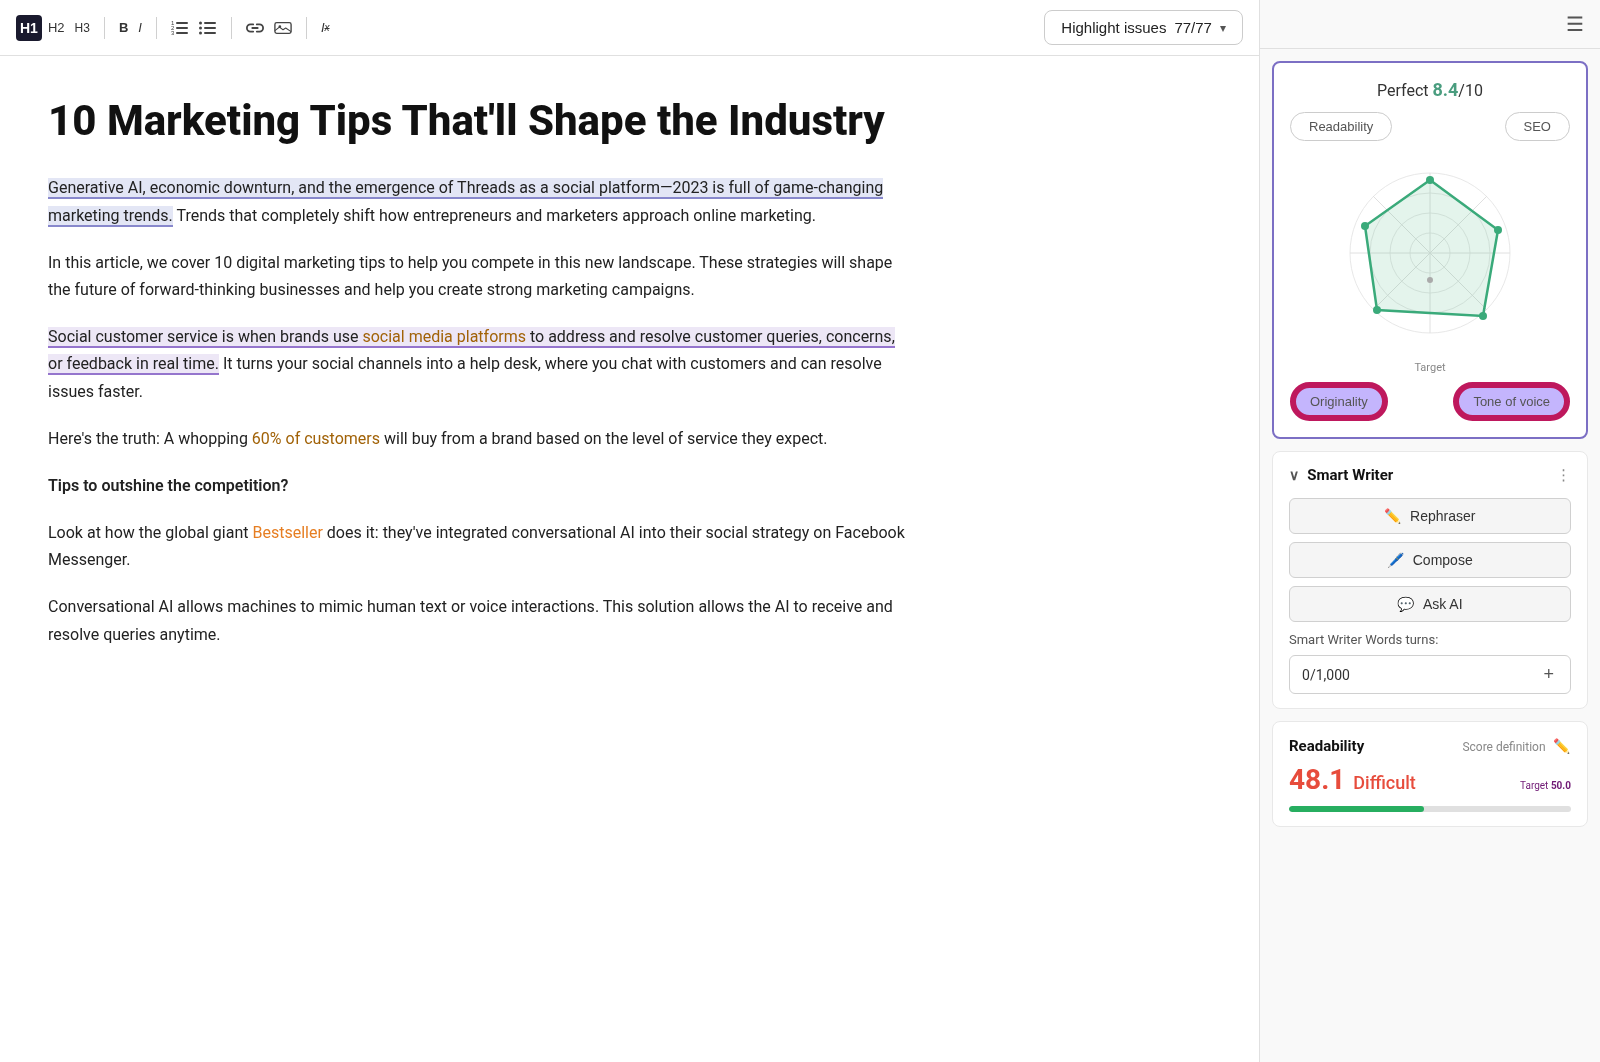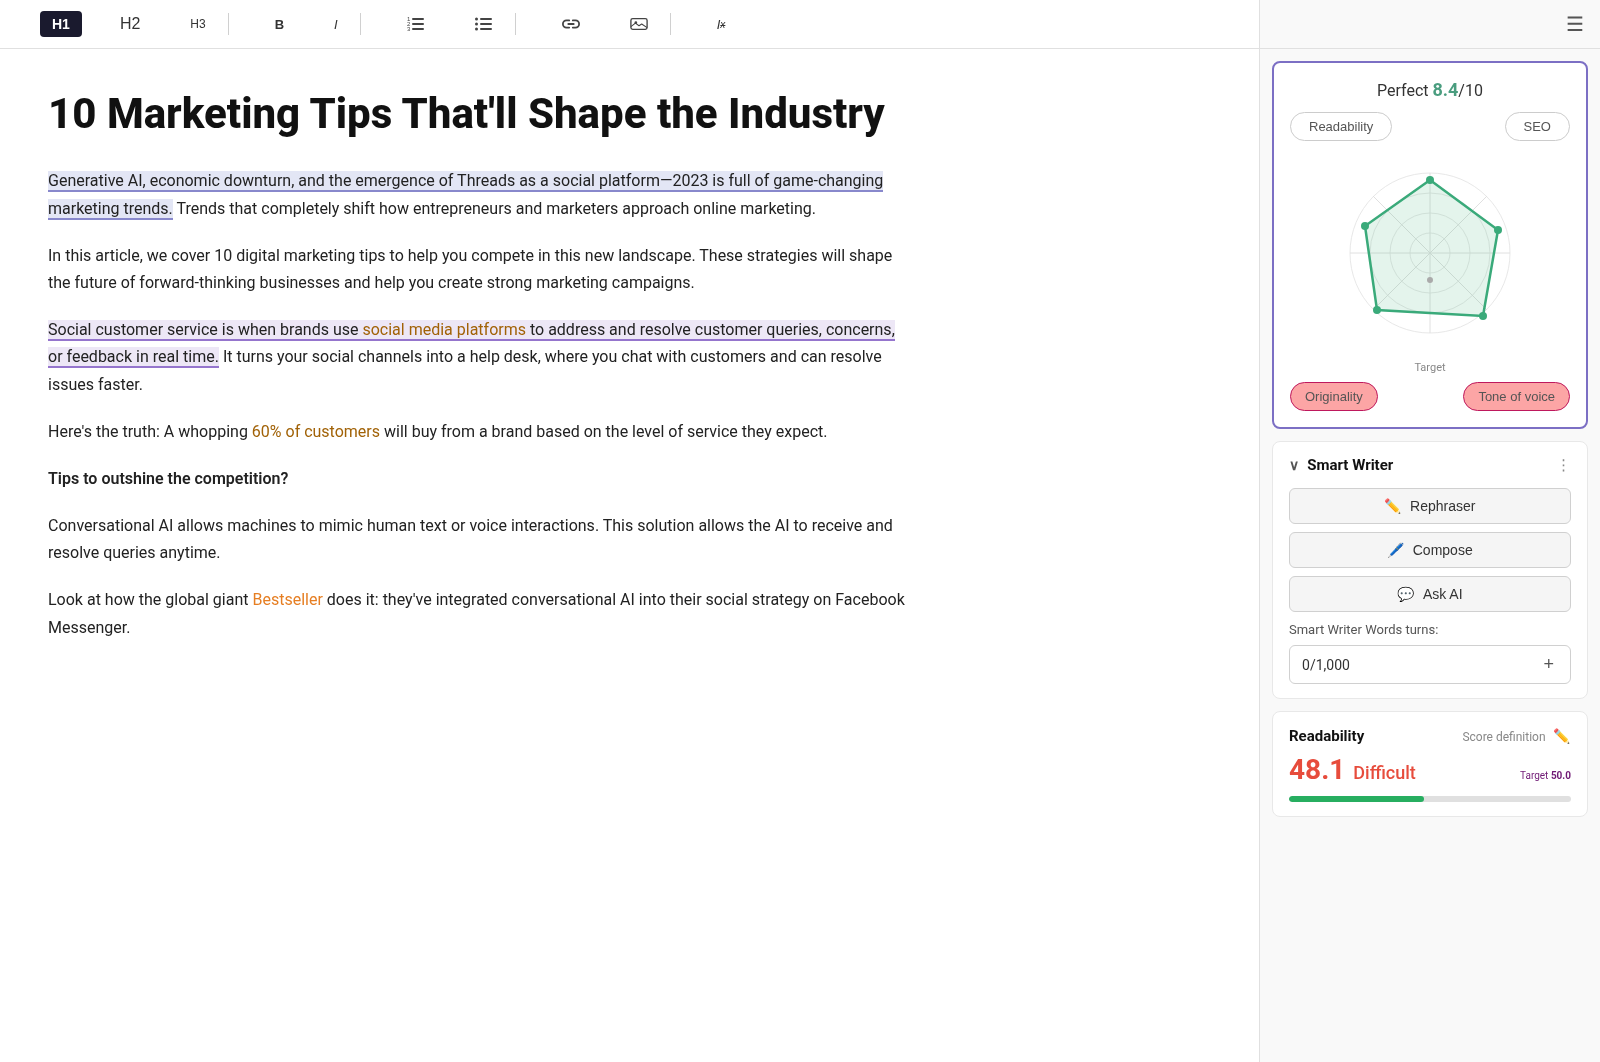--- a/index.html
+++ b/index.html
@@ -37,41 +37,40 @@
     }
 
     .toolbar-divider {
       width: 1px;
       height: 22px;
       background: #d0d0d0;
       margin: 0 6px;
     }
 
     .toolbar-btn {
-      padding: 5px 12px;
+      padding: 5px 4px;
       border: none;
       background: none;
       cursor: pointer;
       border-radius: 4px;
       font-size: 13px;
       color: #333;
       font-weight: 500;
       display: flex;
       align-items: center;
       justify-content: center;
-      margin-left: 24px;
     }
     .toolbar-btn.active {
       background: #1a1a2e;
       color: #fff;
       font-weight: 700;
     }
 
     .h1-btn { font-size: 14px; font-weight: 700; }
-    .h2-btn { font-size: 16px; }
+    .h2-btn { font-size: 13px; }
     .h3-btn { font-size: 12px; }
 
     .highlight-issues-btn {
       margin-left: auto;
       display: flex;
       align-items: center;
       gap: 8px;
       padding: 8px 16px;
       border: 1px solid #ccc;
       border-radius: 8px;
@@ -186,25 +185,25 @@
       margin-bottom: 8px;
     }
 
     .score-bottom-tabs {
       display: flex;
       justify-content: space-between;
     }
 
     .score-bottom-tab {
       padding: 6px 14px;
-      border: 1px solid #be185d;
+      border: 6px solid #be185d;
       border-radius: 20px;
       font-size: 13px;
       color: #555;
-      background: #fca5a5;
+      background: #c4b5fd;
       cursor: pointer;
     }
 
     .target-label {
       text-align: center;
       font-size: 11px;
       color: #888;
       margin-bottom: 8px;
     }
 
@@ -420,20 +419,25 @@
         <svg width="18" height="16" viewBox="0 0 20 16" fill="none">
             <rect x="1" y="2" width="18" height="12" rx="2" stroke="#444" stroke-width="1.5"></rect>
             <circle cx="6.5" cy="6.5" r="1.5" fill="#444"></circle>
             <path d="M1 11l5-4 4 3 3-2 6 4" stroke="#444" stroke-width="1.2" stroke-linejoin="round"></path>
           </svg>
       </button>
     </div>
     <div class="toolbar-divider"></div>
     <button class="toolbar-btn" style="font-style:italic;font-size:13px;">I<span style="text-decoration:line-through;font-size:10px;vertical-align:super;">x</span></button>
 
+    <button class="highlight-issues-btn">
+      <span>Highlight issues</span>
+      <span class="count">77/77</span>
+      <span class="chevron">▾</span>
+    </button>
   </div>
 
   <div class="editor-content">
     <h1>10 Marketing Tips That'll Shape the Industry</h1>
 
     <p>
       <span style="background:#e3e6f5; border-bottom: 2px solid #8888cc;">Generative AI, economic downturn, and the emergence of Threads as a social platform—2023 is full of game-changing marketing trends.</span>
       <span> Trends that completely shift how entrepreneurs and marketers approach online marketing.</span>
     </p>
 
@@ -441,23 +445,23 @@
 
     <p>
       <span style="background:#ede7f6; border-bottom: 2px solid #9575cd;">Social customer service is when brands use <a href="#" class="link-blue">social media platforms</a> to address and resolve customer queries, concerns, or feedback in real time.</span>
       <span> It turns your social channels into a help desk, where you chat with customers and can resolve issues faster.</span>
     </p>
 
     <p>Here's the truth: A whopping <a href="#" class="link-blue">60% of customers</a> will buy from a brand based on the level of service they expect.</p>
 
     <p class="subheading">Tips to outshine the competition?</p>
 
+    <p>Look at how the global giant <a href="#" class="link-orange">Bestseller</a> does it: they've integrated conversational AI into their social strategy on Facebook Messenger.</p>
+
     <p>Conversational AI allows machines to mimic human text or voice interactions. This solution allows the AI to receive and resolve queries anytime.</p>
-
-    <p>Look at how the global giant <a href="#" class="link-orange">Bestseller</a> does it: they've integrated conversational AI into their social strategy on Facebook Messenger.</p>
   </div>
 </div>
 
 <div class="sidebar">
 
   <div class="sidebar-header">
     <span class="menu-icon">☰</span>
   </div>
 
   <div class="score-panel">

